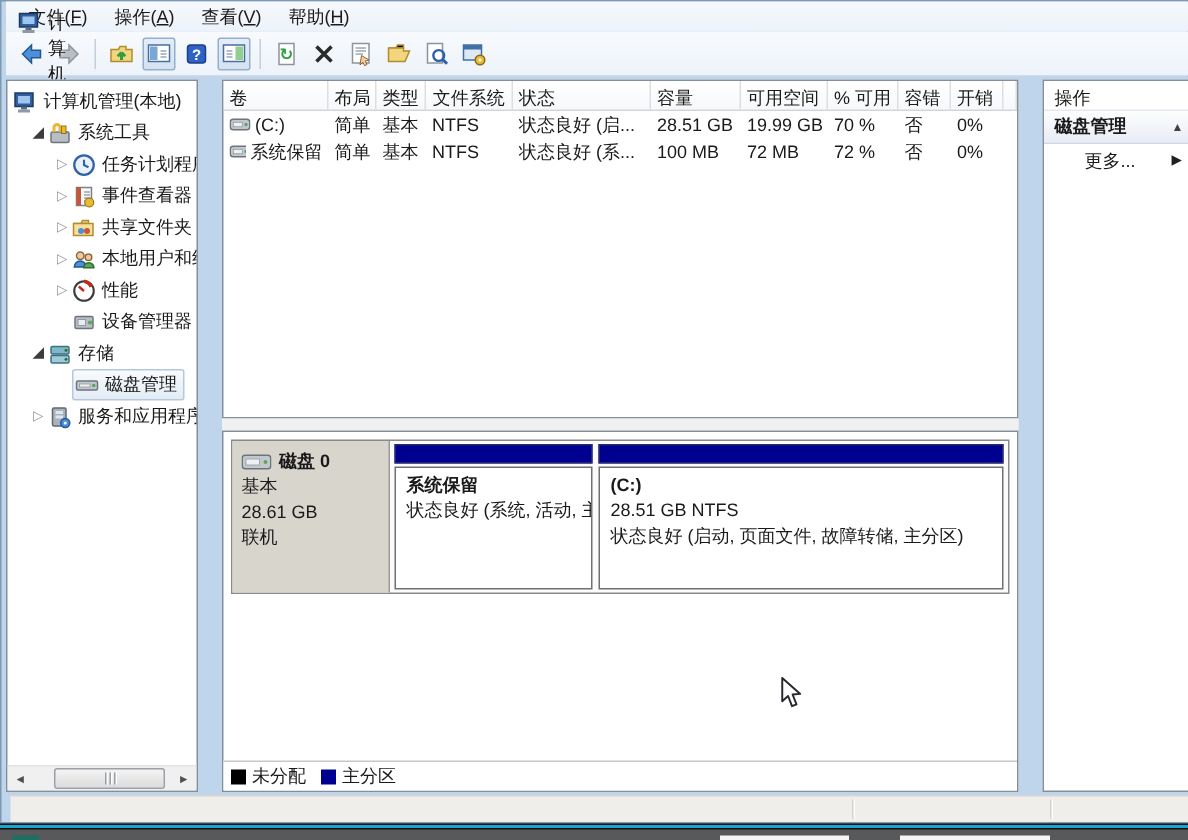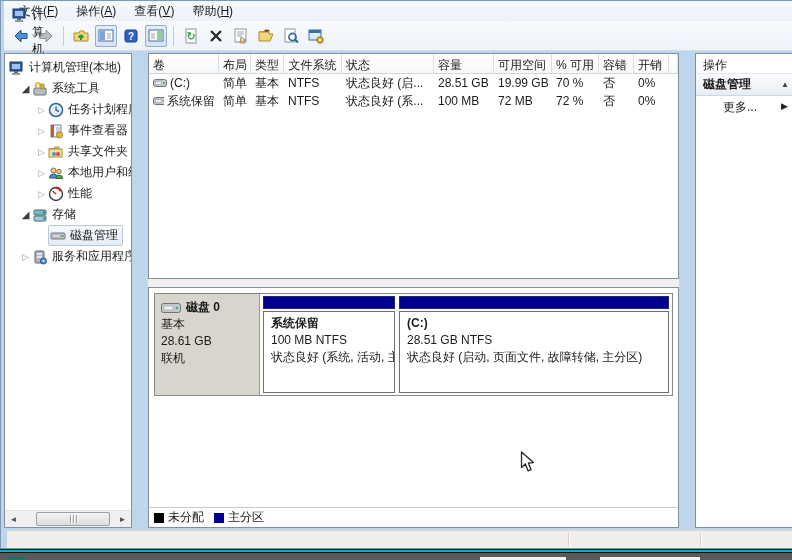--- a/index.html
+++ b/index.html
@@ -300,20 +300,30 @@
             <div class="trow" style="padding-left:30px;">
               <span class="t-arrow">▷</span>
               <span class="t-icon">
                   <svg width="16" height="16">
                     <circle cx="8" cy="8" r="6.5" fill="#fff" stroke="#3a3a3a" stroke-width="1.4"></circle>
                     <path d="M8 8 L4.5 5" stroke="#c8251c" stroke-width="1.6"></path>
                     <path d="M12.8 5.2 A6.5 6.5 0 0 0 8 1.5" fill="none" stroke="#c8251c" stroke-width="2.2"></path>
                   </svg>
                 </span>
               <span class="t-label">性能</span>
+            </div>
+            <div class="trow" style="padding-left:43px;">
+              <span class="t-icon">
+                  <svg width="16" height="16">
+                    <rect x="2" y="4" width="12" height="8" rx="1" fill="#b9bec5" stroke="#6e747b"></rect>
+                    <rect x="4" y="6" width="5" height="4" fill="#e8edf2" stroke="#8e949b" stroke-width=".6"></rect>
+                    <circle cx="12" cy="8" r="1.4" fill="#58a858"></circle>
+                  </svg>
+                </span>
+              <span class="t-label">设备管理器</span>
             </div>
             <div class="trow" style="padding-left:14px;">
               <span class="t-arrow exp">◢</span>
               <span class="t-icon">
                   <svg width="16" height="16">
                     <rect x="2" y="3" width="12" height="5" rx="1" fill="#7fb8c9" stroke="#3d717f"></rect>
                     <rect x="2" y="9" width="12" height="5" rx="1" fill="#9fccd9" stroke="#3d717f"></rect>
                     <circle cx="12" cy="5.5" r="1" fill="#2f6e2f"></circle>
                     <circle cx="12" cy="11.5" r="1" fill="#2f6e2f"></circle>
                   </svg>
@@ -431,21 +441,20 @@
                     </div>
                   <div>基本</div>
                   <div>28.61 GB</div>
                   <div>联机</div>
                 </div>
                 <div class="parts">
                   <div class="part part1">
                     <div class="pstrip" style="background: rgb(0, 0, 144);"></div>
                     <div class="pbox">
                       <div class="pname">系统保留</div>
-                      <div>100 MB NTFS</div>
                       <div>状态良好 (系统, 活动, 主分区)</div>
                     </div>
                   </div>
                   <div class="part part2">
                     <div class="pstrip" style="background: rgb(0, 0, 144);"></div>
                     <div class="pbox">
                       <div class="pname">(C:)</div>
                       <div>28.51 GB NTFS</div>
                       <div>状态良好 (启动, 页面文件, 故障转储, 主分区)</div>
                     </div>

